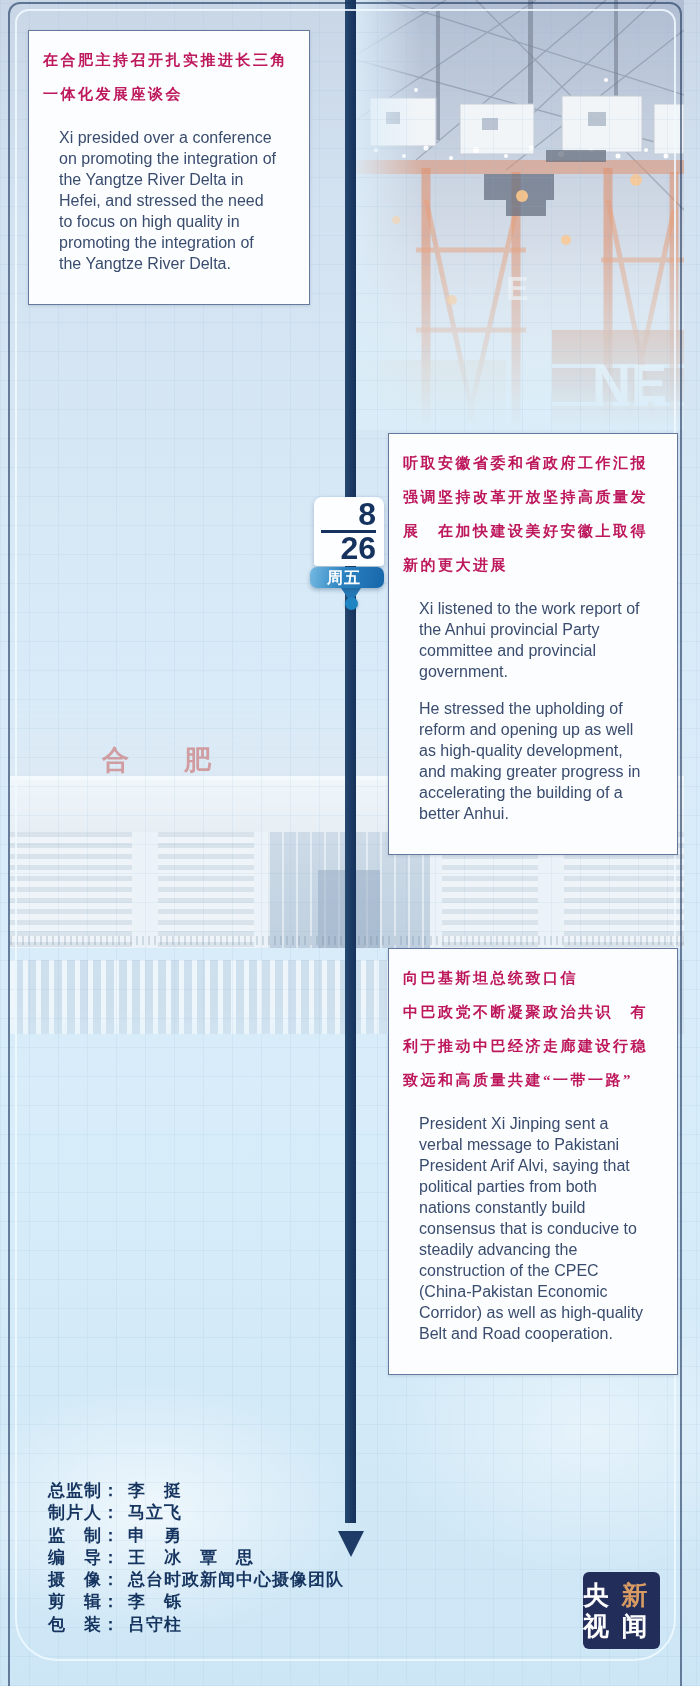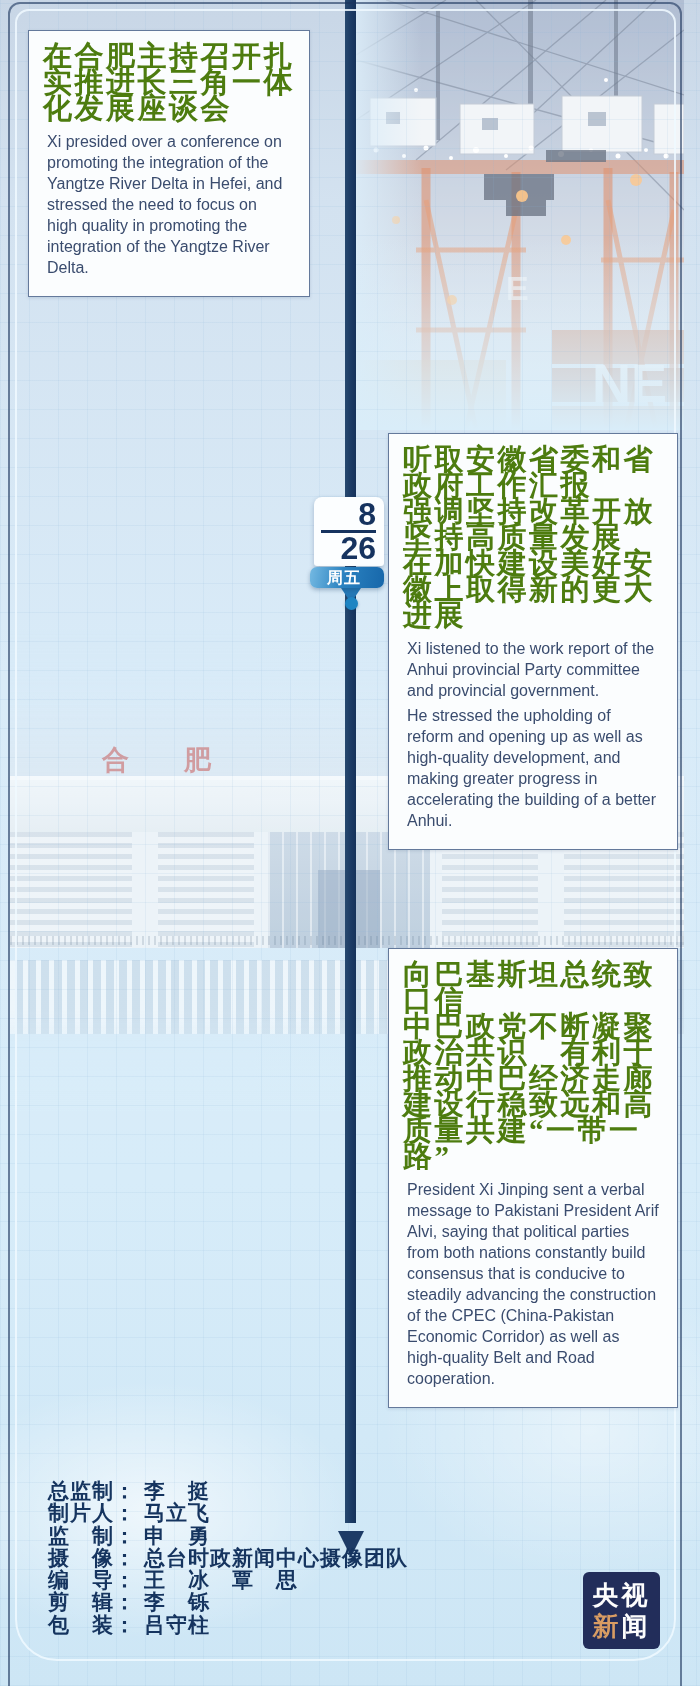--- a/index.html
+++ b/index.html
@@ -45,47 +45,47 @@
   .frame-outer{position:absolute;left:8px;top:2px;width:674px;height:1700px;z-index:4;pointer-events:none;
     border:2px solid rgba(26,52,92,.6);border-radius:12px 12px 0 0;box-sizing:border-box;}
   .frame-inner{position:absolute;left:15px;top:9px;width:661px;height:1652px;z-index:4;pointer-events:none;
     border:2px solid rgba(240,249,255,.85);border-radius:14px 14px 42px 42px;box-sizing:border-box;}
   
   .card{position:absolute;z-index:5;background:#fbfdfe;border:1px solid #64799b;
     box-sizing:border-box;padding:12px 14px 14px;box-shadow:0 1px 3px rgba(60,85,120,.18);}
   .card1{left:28px;top:30px;width:282px;}
   .card2{left:388px;top:433px;width:290px;}
   .card3{left:388px;top:948px;width:290px;}
-  .headline{color:#4d7c0f;font-family:"Liberation Serif","DejaVu Serif",serif;
-    font-size:29px;line-height:26px;font-weight:600;letter-spacing:2.5px;}
+  .headline{color:#be185d;font-family:"Liberation Serif","DejaVu Serif",serif;
+    font-size:15px;line-height:34px;font-weight:600;letter-spacing:2.5px;}
   .body-en{margin-top:10px;color:#3a4c6e;font-size:16px;line-height:21px;}
-  .body-en p{margin:4px;}
+  .body-en p{margin:16px;}
   
   .date-badge{position:absolute;left:314px;top:497px;width:70px;z-index:6;}
   .date-top{background:#fcfeff;border-radius:8px 8px 3px 3px;padding:3px 8px 3px 5px;
     box-shadow:0 2px 5px rgba(40,70,110,.3);}
   .date-month,.date-day{font-size:32px;line-height:29px;font-weight:bold;color:#16335f;text-align:right;}
   .date-divider{height:3px;background:#16335f;margin:1px 0 1px 2px;}
   .weekday-badge{position:relative;left:-4px;width:74px;height:21px;box-sizing:border-box;
     background:linear-gradient(100deg,#74b9e2 0%,#2b82c0 45%,#1767aa 100%);
     border-radius:7px;color:#fff;font-size:16px;font-weight:bold;line-height:21px;
     text-align:right;padding-right:23px;margin-top:1px;letter-spacing:1px;
     box-shadow:0 2px 4px rgba(30,70,110,.35);}
   .badge-pointer{width:0;height:0;margin-left:27px;
     border-left:10px solid transparent;border-right:10px solid transparent;border-top:15px solid #2478b6;}
   .timeline-dot{position:absolute;left:345px;top:597px;width:13px;height:13px;border-radius:50%;
     background:#1e84c2;z-index:6;box-shadow:0 1px 3px rgba(20,60,100,.4);}
   
-  .credits{position:absolute;left:48px;top:1480px;z-index:6;color:#15345f;font-size:21px;
+  .credits{position:absolute;left:48px;top:1480px;z-index:6;color:#15345f;font-size:17px;
     font-weight:700;letter-spacing:1px;}
   .credit-row{line-height:22.3px;white-space:nowrap;}
   .credit-name{margin-left:8px;}
   
   .cctv-logo{position:absolute;left:583px;top:1572px;width:77px;height:77px;z-index:6;
-    background:#222d5a;border-radius:6px;display:flex;flex-direction:column;
+    background:#222d5a;border-radius:6px;display:flex;flex-direction:row;
     align-items:center;justify-content:center;color:#fdfdfd;font-weight:900;
     font-size:26px;line-height:31px;letter-spacing:3px;}
   .logo-accent{color:#d89c63;}
 </style>
 </head>
 <body>
 
 <div class="canvas">
 
   <div class="cloud1"></div>
@@ -259,22 +259,22 @@
     <div class="body-en">
       <p>Xi listened to the work report of the Anhui provincial Party committee and provincial government.</p>
       <p>He stressed the upholding of reform and opening up as well as high-quality development, and making greater progress in accelerating the building of a better Anhui.</p>
     </div>
   </div>
 
   <div class="credits">
     <div class="credit-row"><span class="credit-role">总监制：</span><span class="credit-name">李　挺</span></div>
     <div class="credit-row"><span class="credit-role">制片人：</span><span class="credit-name">马立飞</span></div>
     <div class="credit-row"><span class="credit-role">监　制：</span><span class="credit-name">申　勇</span></div>
+    <div class="credit-row"><span class="credit-role">编　导：</span><span class="credit-name">王　冰　覃　思</span></div>
     <div class="credit-row"><span class="credit-role">摄　像：</span><span class="credit-name">总台时政新闻中心摄像团队</span></div>
-    <div class="credit-row"><span class="credit-role">编　导：</span><span class="credit-name">王　冰　覃　思</span></div>
     <div class="credit-row"><span class="credit-role">剪　辑：</span><span class="credit-name">李　铄</span></div>
     <div class="credit-row"><span class="credit-role">包　装：</span><span class="credit-name">吕守柱</span></div>
   </div>
 
   <div class="cctv-logo">
     <div>央视</div>
     <div><span class="logo-accent">新</span><span>闻</span></div>
   </div>
 
 </div>

